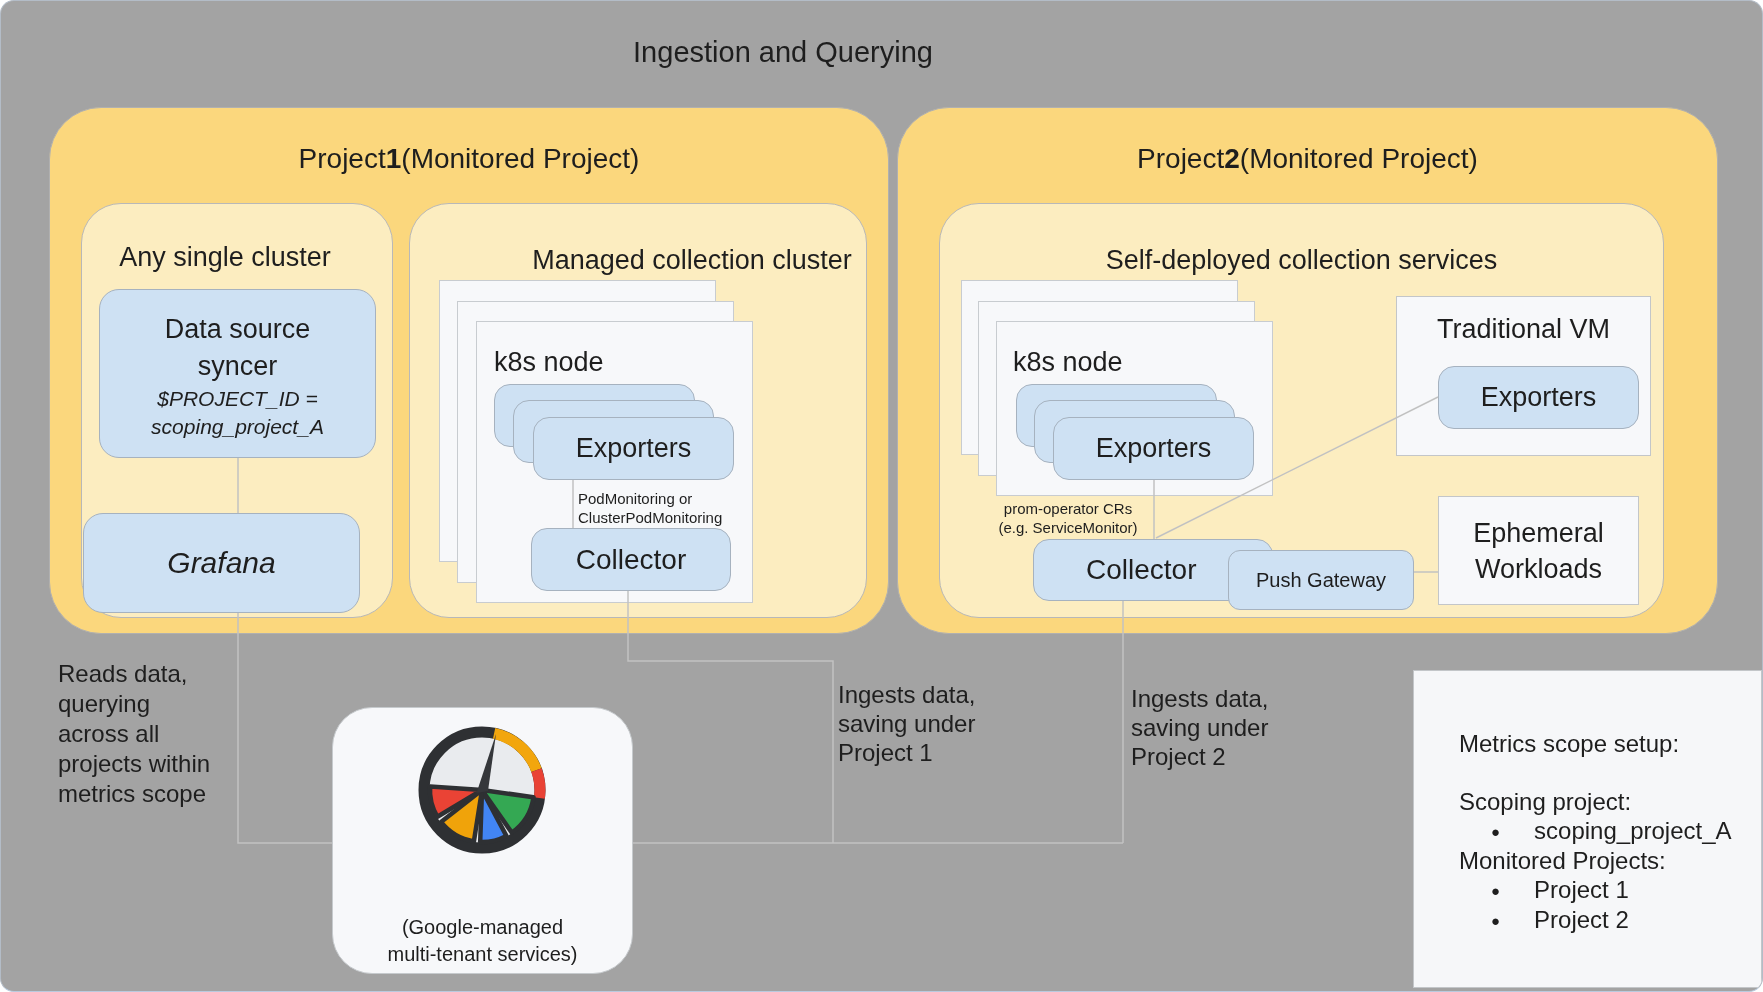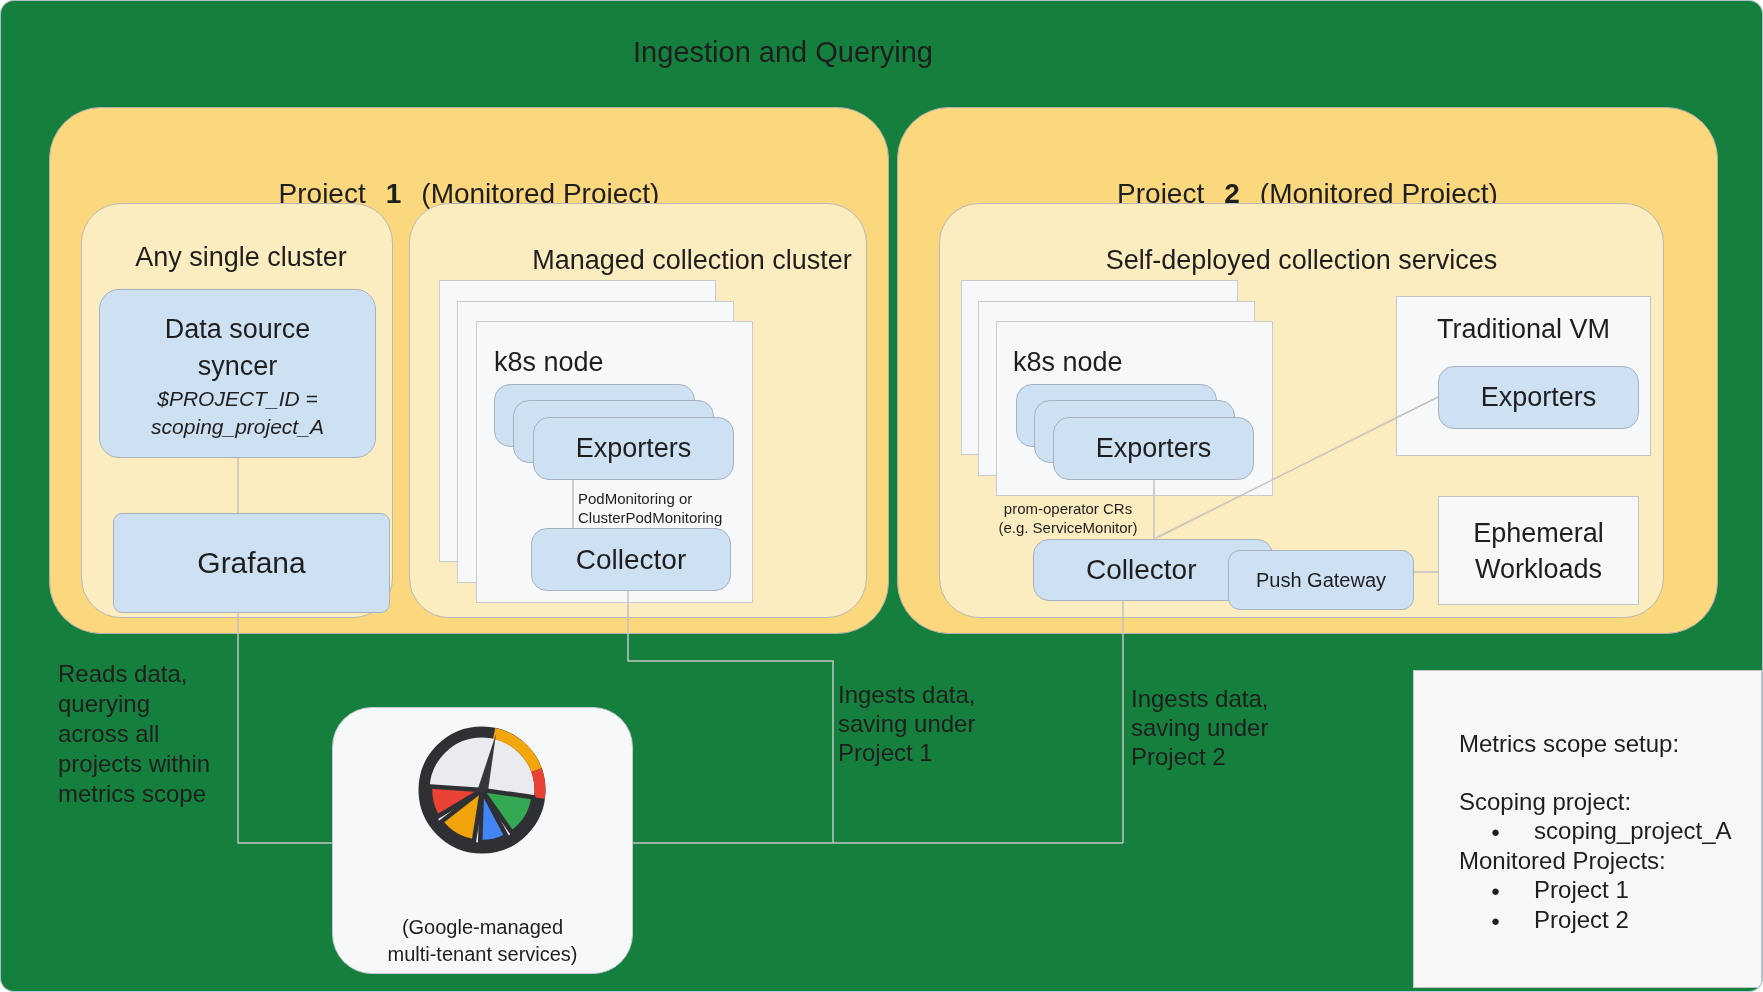--- a/index.html
+++ b/index.html
@@ -1,27 +1,27 @@
 <!DOCTYPE html>
 <html><head>
 <meta charset="utf-8">
 <style>
   html,body{margin:0;padding:0;background:#ffffff;}
   body{font-family:"Liberation Sans","DejaVu Sans",sans-serif;color:#1e1e1e;}
-  .canvas{position:relative;width:1763px;height:992px;background:#15803d;overflow:hidden;
+  .canvas{position:relative;width:1763px;height:992px;background:#a3a3a3;overflow:hidden;
           border:1px solid #b3bcc7;border-bottom-color:#b9cade;border-radius:14px;box-sizing:border-box;}
   .abs{position:absolute;}
   .center{text-align:center;}
   .panel{background:#FBD77D;border:1.5px solid #b0b0b0;border-radius:52px;box-sizing:border-box;}
   .subpanel{background:#FCEDC0;border:1.5px solid #b8b8b8;border-radius:40px;box-sizing:border-box;}
   .bluebox{background:#CEE1F3;border:1.5px solid #a6b2bf;border-radius:16px;box-sizing:border-box;
            display:flex;align-items:center;justify-content:center;}
   .card{background:#F7F8FA;border:1.5px solid #c8ccd0;box-sizing:border-box;}
   .graybox{background:#F7F8FA;border:1.5px solid #c3c6c9;box-sizing:border-box;}
-  .proj-label{display:flex;justify-content:center;gap:20px;font-size:28px;margin-top:35px;}
+  .proj-label{display:flex;justify-content:center;gap:0;font-size:28px;}
   .proj-label b{font-weight:700;}
   .sec-label{font-size:27px;}
   .big{font-size:27px;}
   .note{font-size:15px;line-height:18.5px;}
   .ann{font-size:24px;line-height:29px;}
   .lines-svg{position:absolute;left:0;top:0;pointer-events:none;}
   .monarch{background:#F7F8FA;border:1.5px solid #c6cacd;border-radius:40px;box-sizing:border-box;}
   .ms-row{white-space:nowrap;}
   .dot{display:inline-block;margin-left:32px;margin-right:34px;font-size:15px;vertical-align:2px;}
 </style>
@@ -33,30 +33,30 @@
   <div class="abs center" style="left:562px;top:35px;width:440px;font-size:29px;">Ingestion and Querying</div>
 
   <div class="abs panel" style="left:48px;top:106px;width:840px;height:527px;"></div>
   <div class="abs proj-label" style="left:48px;top:142px;width:840px;">
     <span>Project</span>
       <b>1</b>
       <span>(Monitored Project)</span>
   </div>
 
   <div class="abs subpanel" style="left:80px;top:202px;width:312px;height:415px;"></div>
-  <div class="abs center sec-label" style="left:84px;top:241px;width:312px;">Any single cluster</div>
+  <div class="abs center sec-label" style="left:68px;top:241px;width:312px;">Any single cluster</div>
 
   <div class="abs bluebox" style="left:98px;top:288px;width:277px;height:169px;border-radius:20px;flex-direction:column;padding-top:4px;">
     <div style="font-size:27px;line-height:37px;">Data source</div>
     <div style="font-size:27px;line-height:37px;">syncer</div>
     <div style="font-size:21px;line-height:28px;font-style:italic;">$PROJECT_ID =</div>
     <div style="font-size:21px;line-height:28px;font-style:italic;">scoping_project_A</div>
   </div>
 
-  <div class="abs bluebox" style="left:112px;top:512px;width:277px;height:100px;border-radius:9px;font-size:30px;">Grafana</div>
+  <div class="abs bluebox" style="left:82px;top:512px;width:277px;height:100px;border-radius:20px;font-size:30px;font-style:italic;">Grafana</div>
 
   <div class="abs subpanel" style="left:408px;top:202px;width:458px;height:415px;"></div>
   <div class="abs center sec-label" style="left:408px;top:244px;width:474px;margin-left:46px;">Managed collection cluster</div>
 
   <div class="abs card" style="left:438px;top:279px;width:277px;height:282px;"></div>
   <div class="abs card" style="left:456px;top:300px;width:277px;height:282px;"></div>
   <div class="abs card" style="left:475px;top:320px;width:277px;height:282px;"></div>
   <div class="abs big" style="left:493px;top:346px;">k8s node</div>
 
   <div class="abs bluebox" style="left:493px;top:383px;width:201px;height:63px;"></div>

